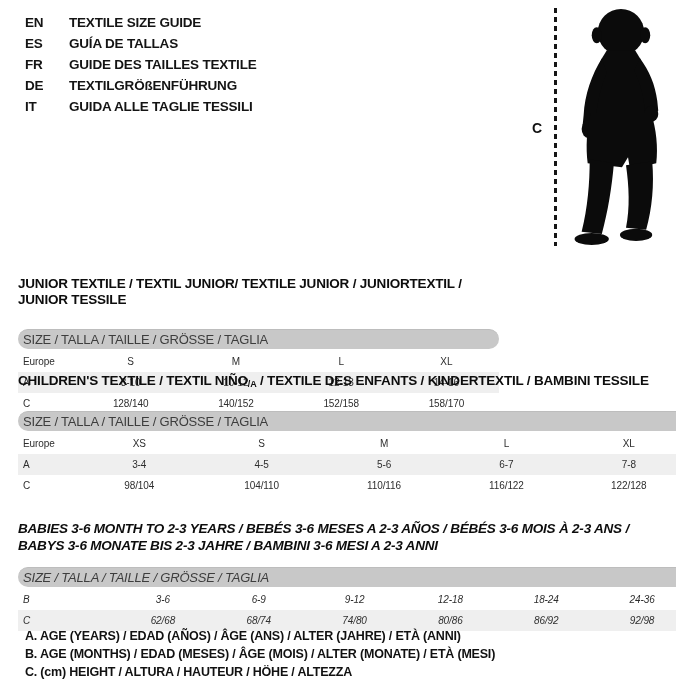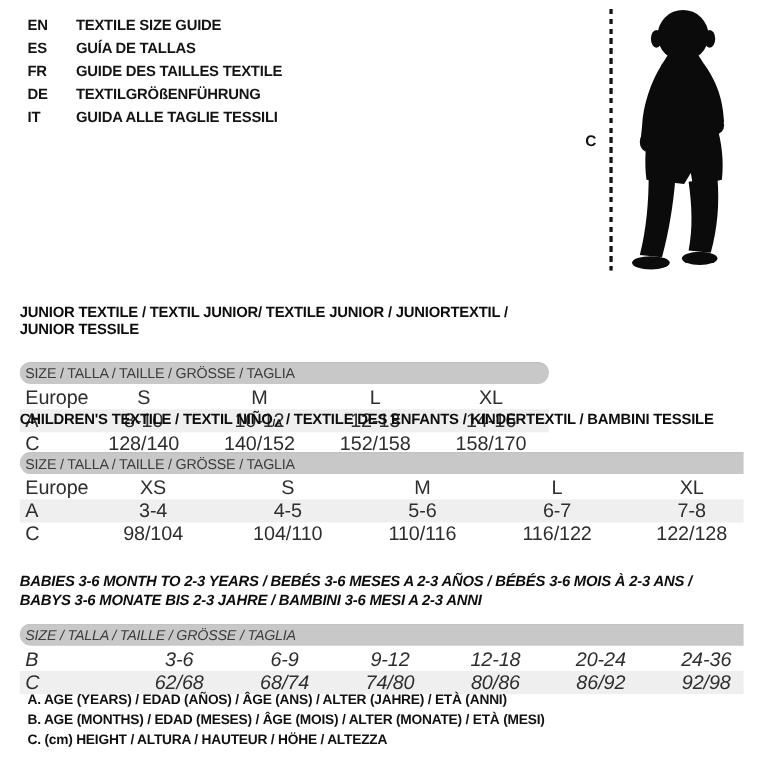--- a/index.html
+++ b/index.html
@@ -27,21 +27,21 @@
     font-size:13.5px;font-weight:bold;color:#0d0d0d;letter-spacing:-0.2px;line-height:16px;
   }
   .t1 .tbl-title{margin-bottom:21px;margin-top:30px;}
   .t2 .tbl-title{margin-bottom:19px;}
   .t3 .tbl-title{line-height:17px;margin-bottom:13px;}
   .title-sub{font-size:9px;vertical-align:-2px;}
   .size-bar{
     height:19px;line-height:19px;background:#c8c8c8;border-top:1px solid #bdbdbd;
     color:#3d3d3d;font-size:13px;padding-left:5px;letter-spacing:-0.2px;margin-bottom:2px;border-radius:10px;
   }
-  .trow{display:flex;height:21px;align-items:center;font-size:18px;color:#2e2e2e;letter-spacing:-0.1px;}
+  .trow{display:flex;height:21px;align-items:center;font-size:10px;color:#2e2e2e;letter-spacing:-0.1px;}
   .trow.shaded{background:#efefef;}
   .tlabel{width:60px;padding-left:5px;box-sizing:border-box;}
   .t3 .tlabel{width:97px;}
   .tcell{flex:1;text-align:center;}
   
   .legend{position:absolute;left:25px;top:627px;}
   .legend-line{height:18px;line-height:18px;font-size:12.5px;font-weight:bold;color:#111;letter-spacing:-0.2px;}
 </style>
 </head>
 <body>
@@ -156,21 +156,21 @@
       <div>BABYS 3-6 MONATE BIS 2-3 JAHRE / BAMBINI 3-6 MESI A 2-3 ANNI</div>
     </div>
     <div class="size-bar">SIZE / TALLA / TAILLE / GRÖSSE / TAGLIA</div>
     <div class="rows">
         <div class="trow">
           <div class="tlabel">B</div>
           <div class="tcell">3-6</div>
           <div class="tcell">6-9</div>
           <div class="tcell">9-12</div>
           <div class="tcell">12-18</div>
-          <div class="tcell">20-24</div>
+          <div class="tcell">18-24</div>
           <div class="tcell">24-36</div>
         </div>
         <div class="trow shaded">
           <div class="tlabel">C</div>
           <div class="tcell">62/68</div>
           <div class="tcell">68/74</div>
           <div class="tcell">74/80</div>
           <div class="tcell">80/86</div>
           <div class="tcell">86/92</div>
           <div class="tcell">92/98</div>

